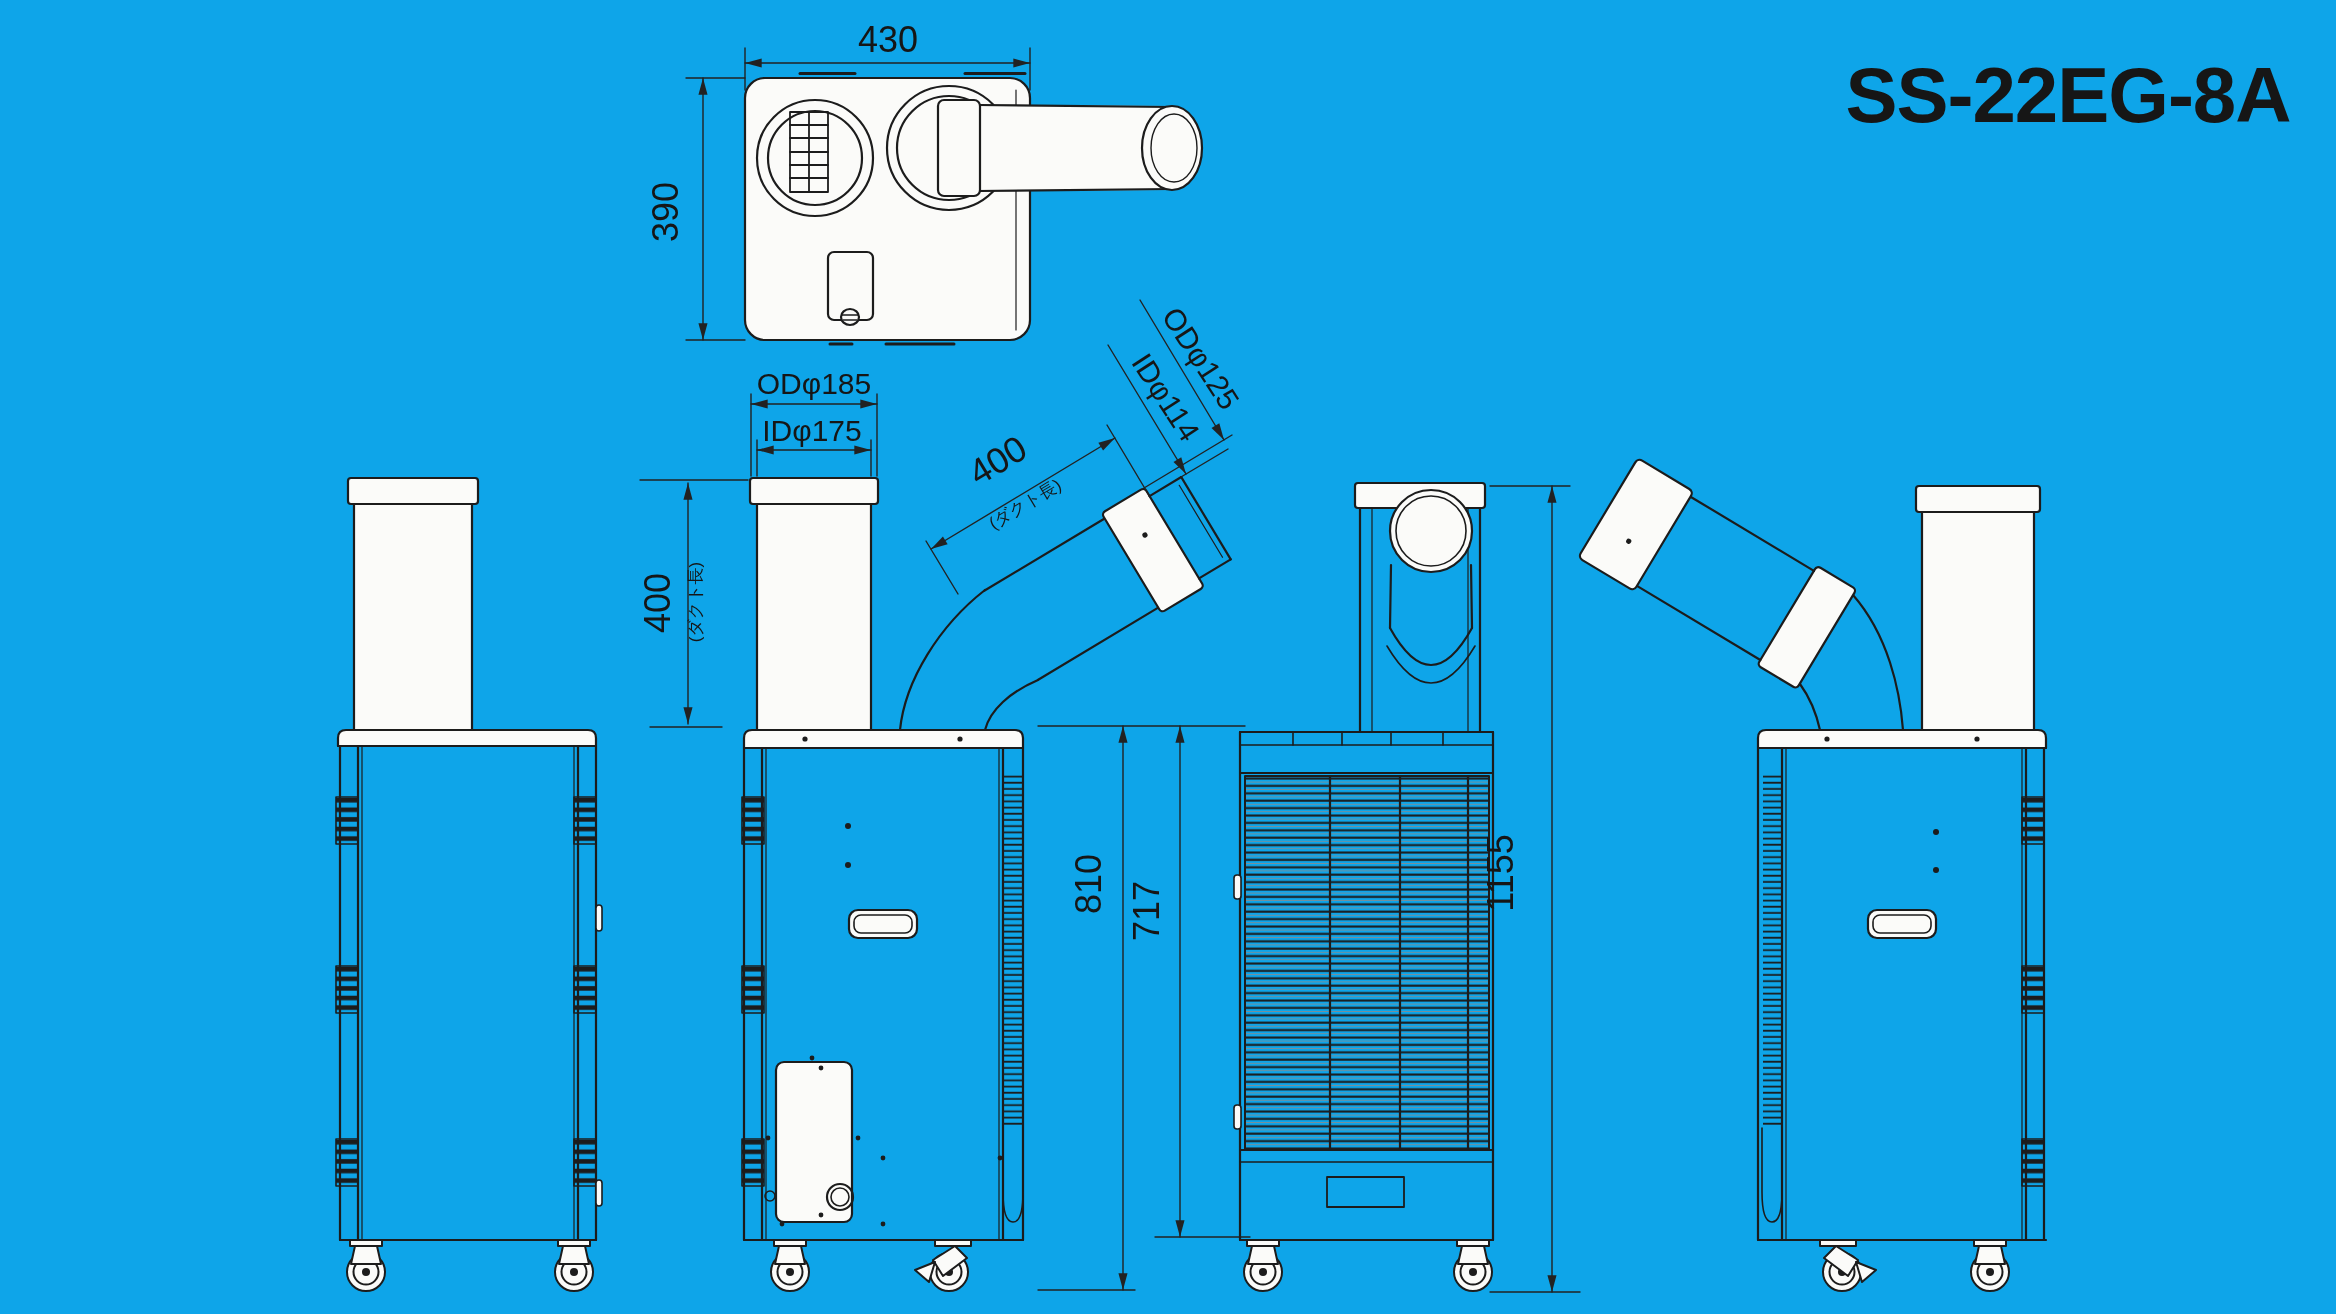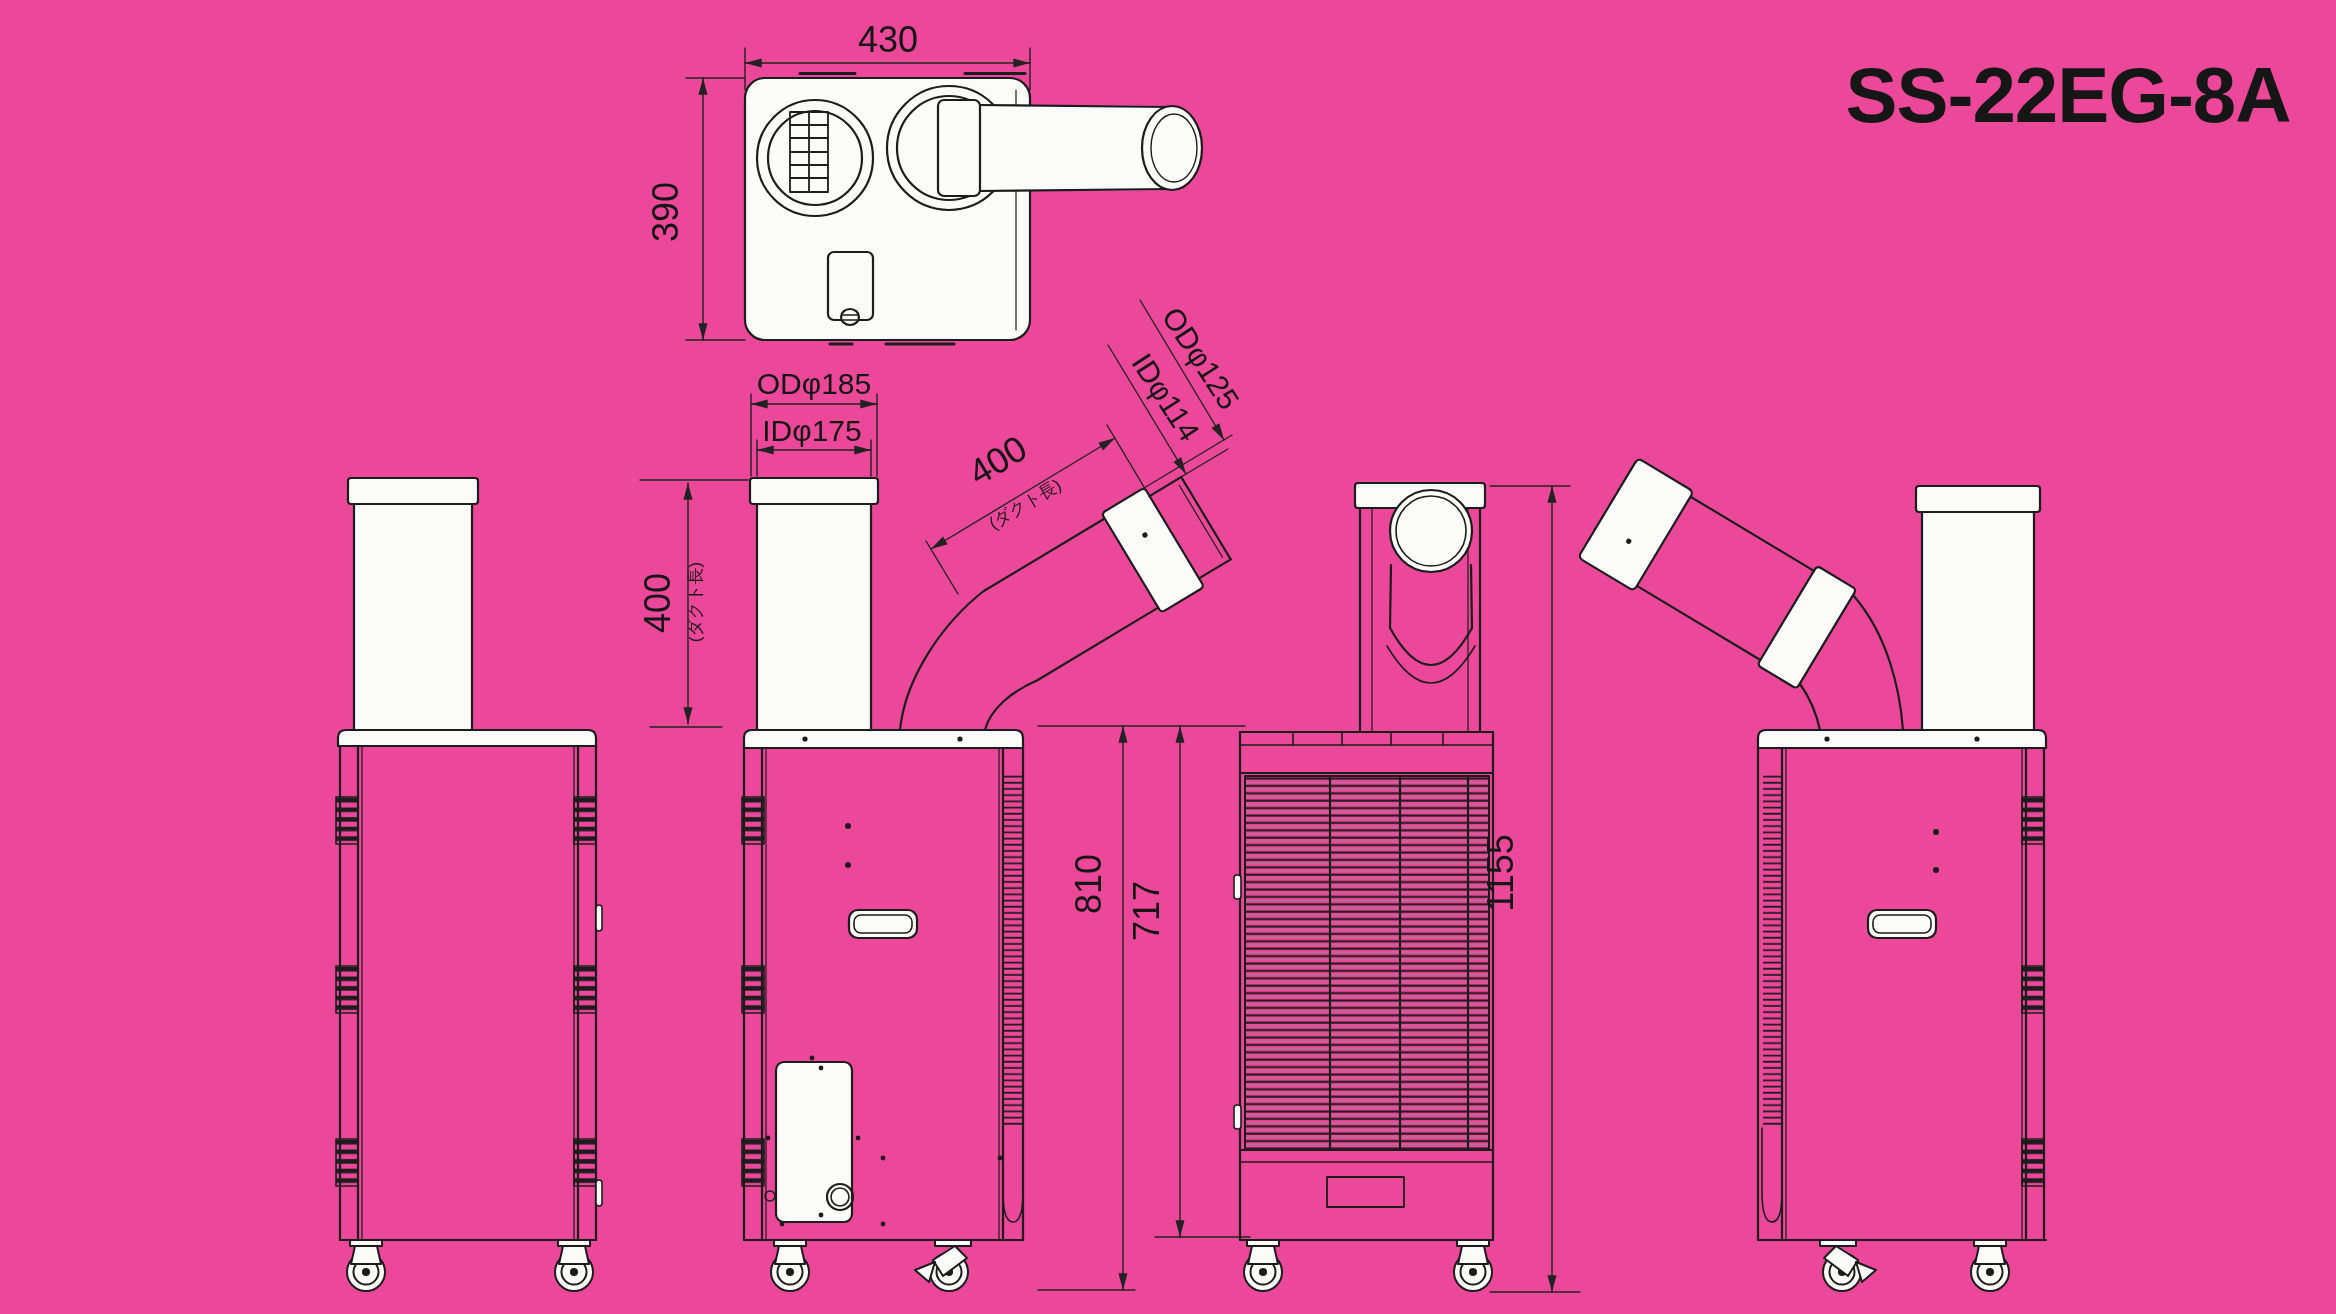--- a/index.html
+++ b/index.html
@@ -1,18 +1,18 @@
 <!DOCTYPE html>
 <html><head>
 <meta charset="utf-8">
 <style>
   html,body{margin:0;padding:0;background:#e8e8e6;}
   .stage{
     width:2336px;height:1314px;position:relative;
-    background:#ec4899;overflow:hidden;
+    background:#0ea5e9;overflow:hidden;
     font-family:"Liberation Sans", sans-serif;
   }
   svg{display:block;}
   svg text{
     font-family:"Liberation Sans", sans-serif;
     fill:#161616;
   }
   .ttl{font-weight:bold;letter-spacing:-1px;}
   .dim{font-size:36px;}
   .dimS{font-size:30px;}

